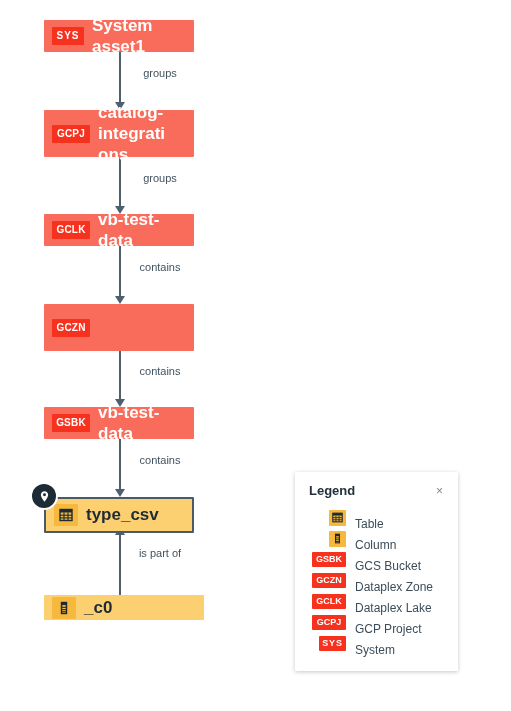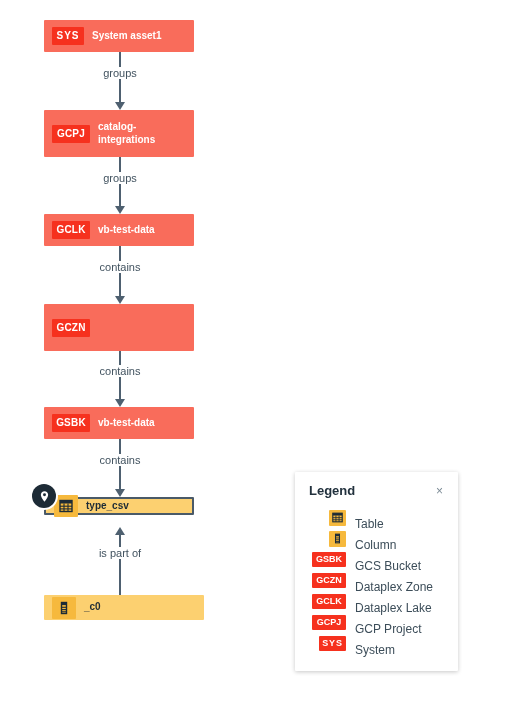--- a/index.html
+++ b/index.html
@@ -71,21 +71,21 @@
     margin-left: 8px;
     background: #f6b93d;
     border-radius: 1px;
     display: flex;
     align-items: center;
     justify-content: center;
   }
 
   .node-label {
     color: #ffffff;
-    font-size: 10px;
+    font-size: 17px;
     font-weight: bold;
     margin-left: 8px;
     margin-right: 24px;
     line-height: 1.25;
     word-break: break-word;
   }
   .node.kind-yellow .node-label,
   .node.selected .node-label {
     color: #1d2b36;
   }
@@ -111,20 +111,21 @@
   }
   .edge-label {
     position: absolute;
     font-size: 11px;
     color: #41525f;
     background: #ffffff;
     padding: 0 3px;
     white-space: nowrap;
     transform: translateX(-50%);
     font-family: "Liberation Sans", sans-serif;
+    margin-left: 40px;
   }
 
   
   .pin-marker {
     position: absolute;
     width: 24px;
     height: 24px;
     border-radius: 50%;
     background: #1d2b36;
     display: flex;
@@ -245,21 +246,21 @@
       <span class="node-badge">GCLK</span>
       <span class="node-label">vb-test-data</span>
     </div>
     <div class="node kind-red" style="left: 44px; top: 304px; width: 150px; height: 47px;">
       <span class="node-badge">GCZN</span>
     </div>
     <div class="node kind-red" style="left: 44px; top: 407px; width: 150px; height: 32px;">
       <span class="node-badge">GSBK</span>
       <span class="node-label">vb-test-data</span>
     </div>
-    <div class="node kind-yellow selected" style="left: 44px; top: 497px; width: 150px; height: 18px;">
+    <div class="node kind-yellow selected" style="left: 44px; top: 497px; width: 150px; height: 36px;">
       <span class="node-icon">
         <svg width="14" height="14" viewBox="0 0 14 14">
           <rect x="1" y="1.5" width="12" height="11" fill="none" stroke="#1d2b36" stroke-width="1.4"></rect>
           <rect x="1" y="1.5" width="12" height="3" fill="#1d2b36"></rect>
           <line x1="5" y1="4.5" x2="5" y2="12.5" stroke="#1d2b36" stroke-width="1.1"></line>
           <line x1="9" y1="4.5" x2="9" y2="12.5" stroke="#1d2b36" stroke-width="1.1"></line>
           <line x1="1" y1="7.2" x2="13" y2="7.2" stroke="#1d2b36" stroke-width="1.1"></line>
           <line x1="1" y1="9.9" x2="13" y2="9.9" stroke="#1d2b36" stroke-width="1.1"></line>
         </svg>
       </span>

